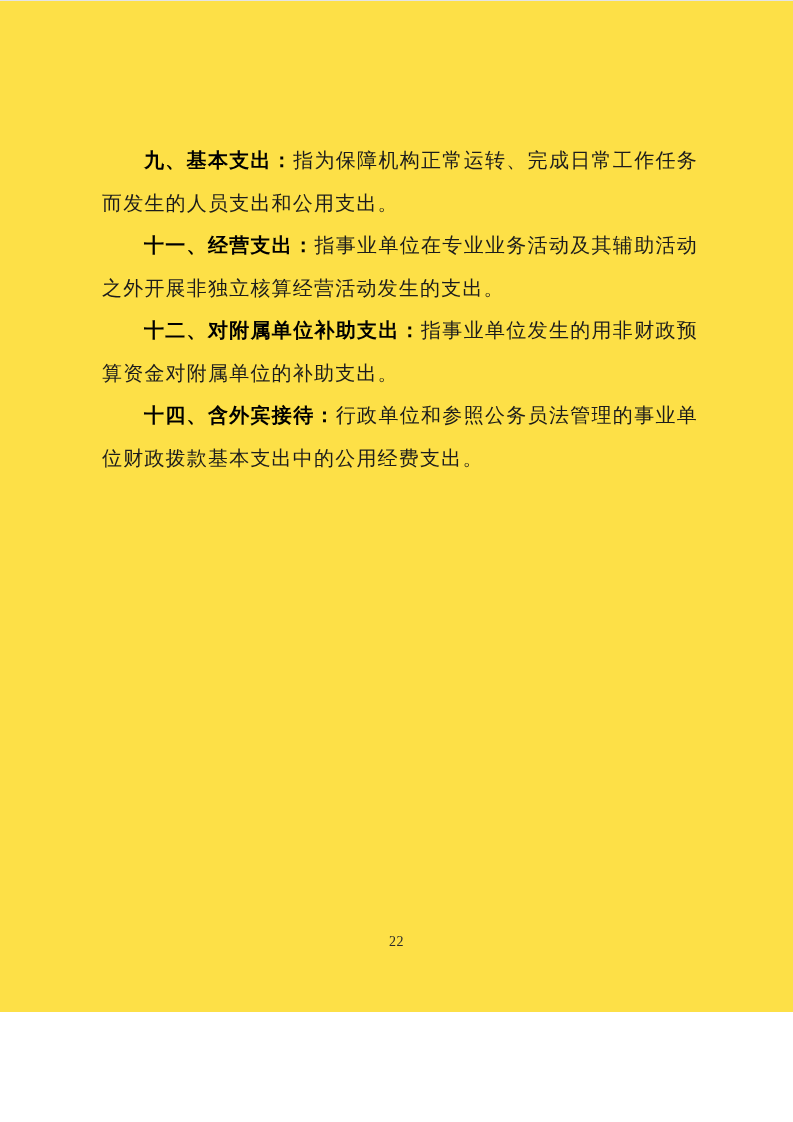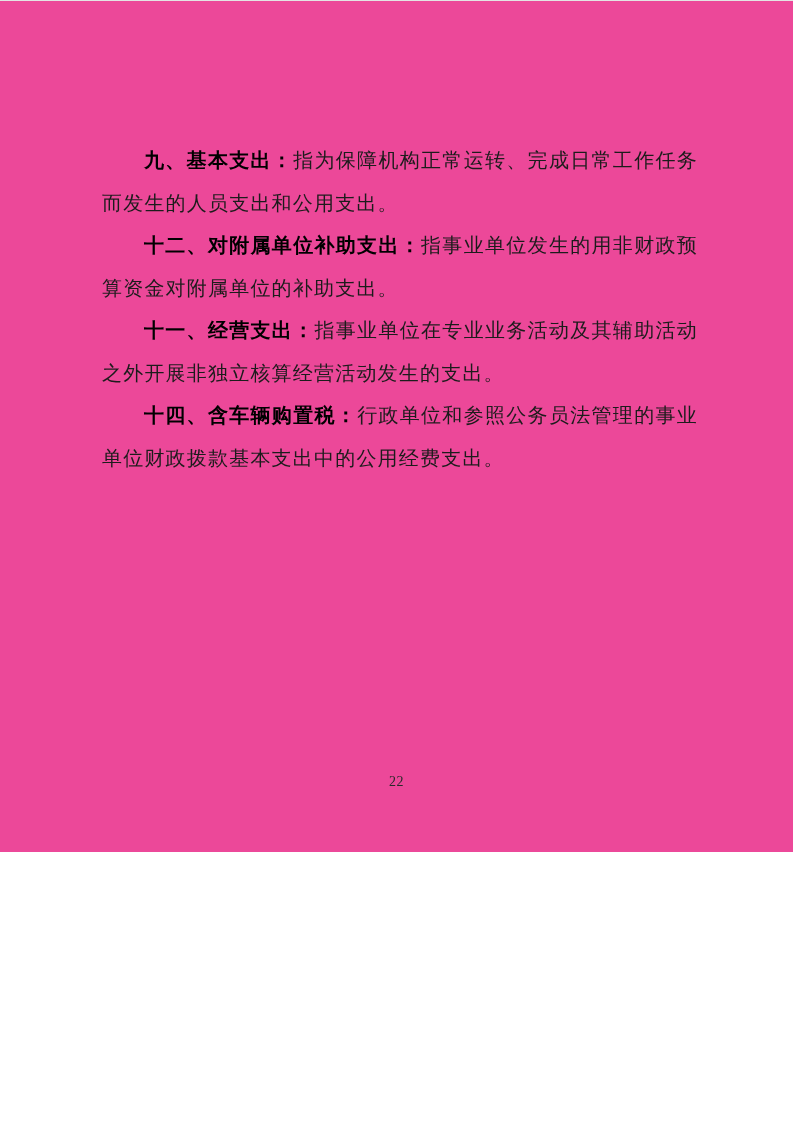--- a/index.html
+++ b/index.html
@@ -3,22 +3,22 @@
 <meta charset="utf-8">
 <style>
   html, body {
     margin: 0;
     padding: 0;
     background: #ffffff;
   }
   .page {
     position: relative;
     width: 793px;
-    height: 852px;
-    background: #ec4899;
+    height: 1012px;
+    background: #fde047;
     border-top: 1px solid #e4e4e4;
     font-family: "Liberation Serif", "DejaVu Serif", serif;
     overflow: hidden;
     box-sizing: border-box;
   }
   .content {
     position: absolute;
     left: 102px;
     top: 138px;
     width: 596px;
@@ -51,20 +51,20 @@
     letter-spacing: 0.5px;
     font-family: "Liberation Serif", "DejaVu Serif", serif;
   }
 </style>
 </head>
 <body>
 
 <div class="page">
   <div class="content">
     <p class="para"><span class="lead">九、基本支出：</span><span>指为保障机构正常运转、完成日常工作任务而发生的人员支出和公用支出。</span></p>
+    <p class="para"><span class="lead">十一、经营支出：</span><span>指事业单位在专业业务活动及其辅助活动之外开展非独立核算经营活动发生的支出。</span></p>
     <p class="para"><span class="lead">十二、对附属单位补助支出：</span><span>指事业单位发生的用非财政预算资金对附属单位的补助支出。</span></p>
-    <p class="para"><span class="lead">十一、经营支出：</span><span>指事业单位在专业业务活动及其辅助活动之外开展非独立核算经营活动发生的支出。</span></p>
-    <p class="para"><span class="lead">十四、含车辆购置税：</span><span>行政单位和参照公务员法管理的事业单位财政拨款基本支出中的公用经费支出。</span></p>
+    <p class="para"><span class="lead">十四、含外宾接待：</span><span>行政单位和参照公务员法管理的事业单位财政拨款基本支出中的公用经费支出。</span></p>
   </div>
   <div class="footer">
     <span class="page-number">22</span>
   </div>
 </div>
 
 </body></html>

